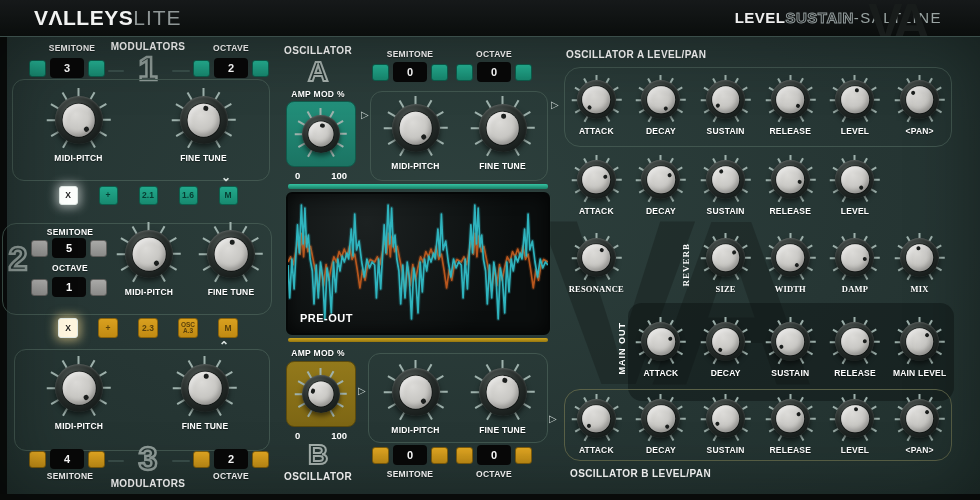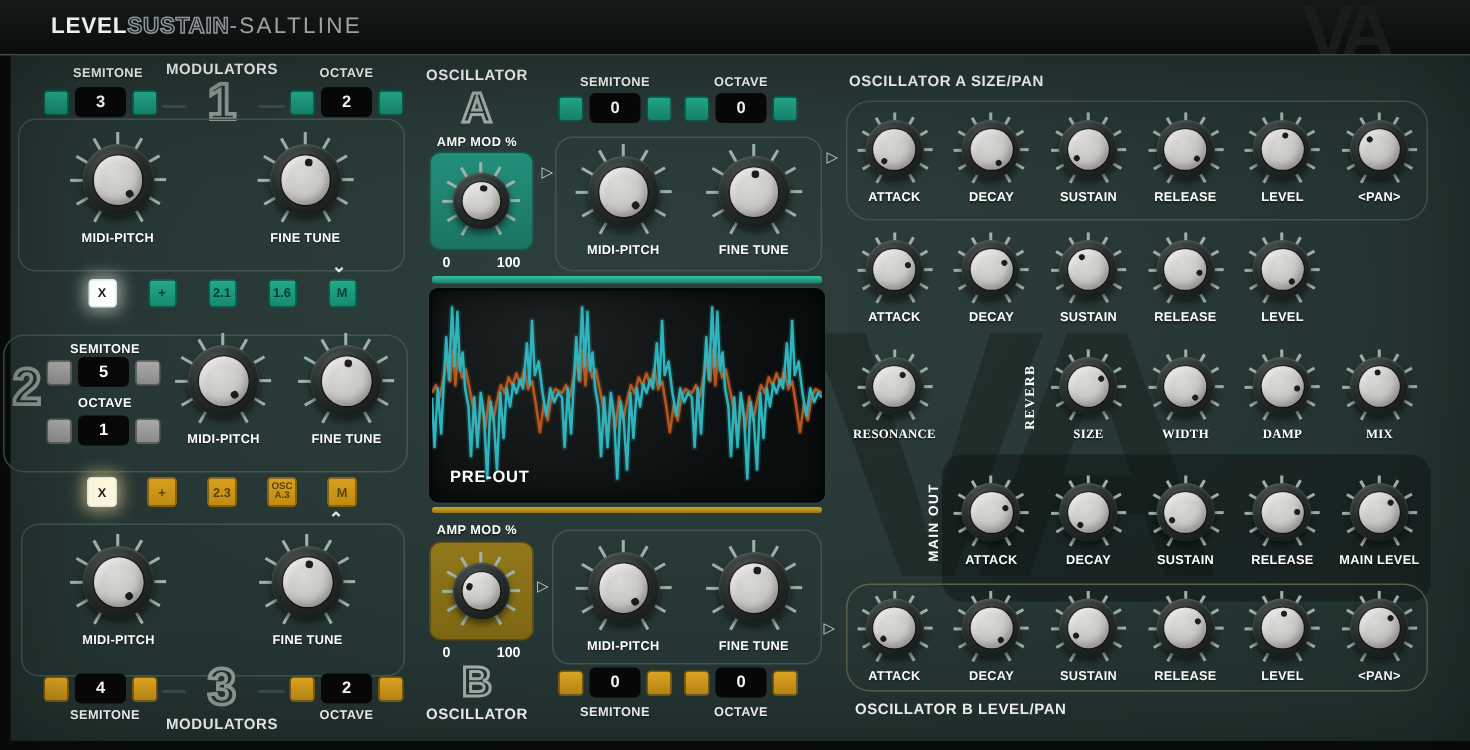--- a/index.html
+++ b/index.html
@@ -103,20 +103,23 @@
   .main-backdrop { background:rgba(8,13,12,.4); border-radius:14px; }
   .kpanel.olive { border-color:#5a6147; }
   .website { font-size:10px; font-weight:700; color:#37423f; letter-spacing:1px; text-align:right; }
 </style>
 </head>
 <body>
 
 <div id="app">
 
   <div class="titlebar">
+    <div>
+      <span class="bl-bold">VΛLLEYS</span><span class="bl-light">LITE</span>
+    </div>
     <div class="tb-wm">VA</div>
     <div>
       <span class="br-bold">LEVEL</span><span class="br-outline">SUSTAIN</span><span class="br-light">-SALTLINE</span>
     </div>
   </div>
 
   <div class="main">
     <div class="abs wm-big">VA</div>
     <div class="abs edge-left"></div>
 
@@ -527,21 +530,21 @@
     </div>
     <div class="stepper" style="left:456px;top:408px;">
       <div class="sq orange"></div>
       <div class="vbox">0</div>
       <div class="sq orange"></div>
     </div>
     <div class="abs lbl" style="left:372px;top:432px;width:76px;">SEMITONE</div>
     <div class="abs lbl" style="left:456px;top:432px;width:76px;">OCTAVE</div>
     <div class="pointer" style="left:549px;top:376px;">▷</div>
 
-    <div class="abs hdr" style="left:566px;top:12px;">OSCILLATOR A SIZE/PAN</div>
+    <div class="abs hdr" style="left:566px;top:12px;">OSCILLATOR A LEVEL/PAN</div>
     <div class="abs kpanel" style="left:564px;top:30px;width:388px;height:80px;border-radius:16px;"></div>
     <div class="grid6" style="left:564px;top:40px;width:388px;">
         <div class="knob k-sm">
           <div class="kwrap">
             <div class="ticks">
               <div class="tick" style="transform: rotate(30deg);"></div>
               <div class="tick" style="transform: rotate(60deg);"></div>
               <div class="tick" style="transform: rotate(90deg);"></div>
               <div class="tick" style="transform: rotate(120deg);"></div>
               <div class="tick" style="transform: rotate(150deg);"></div>

